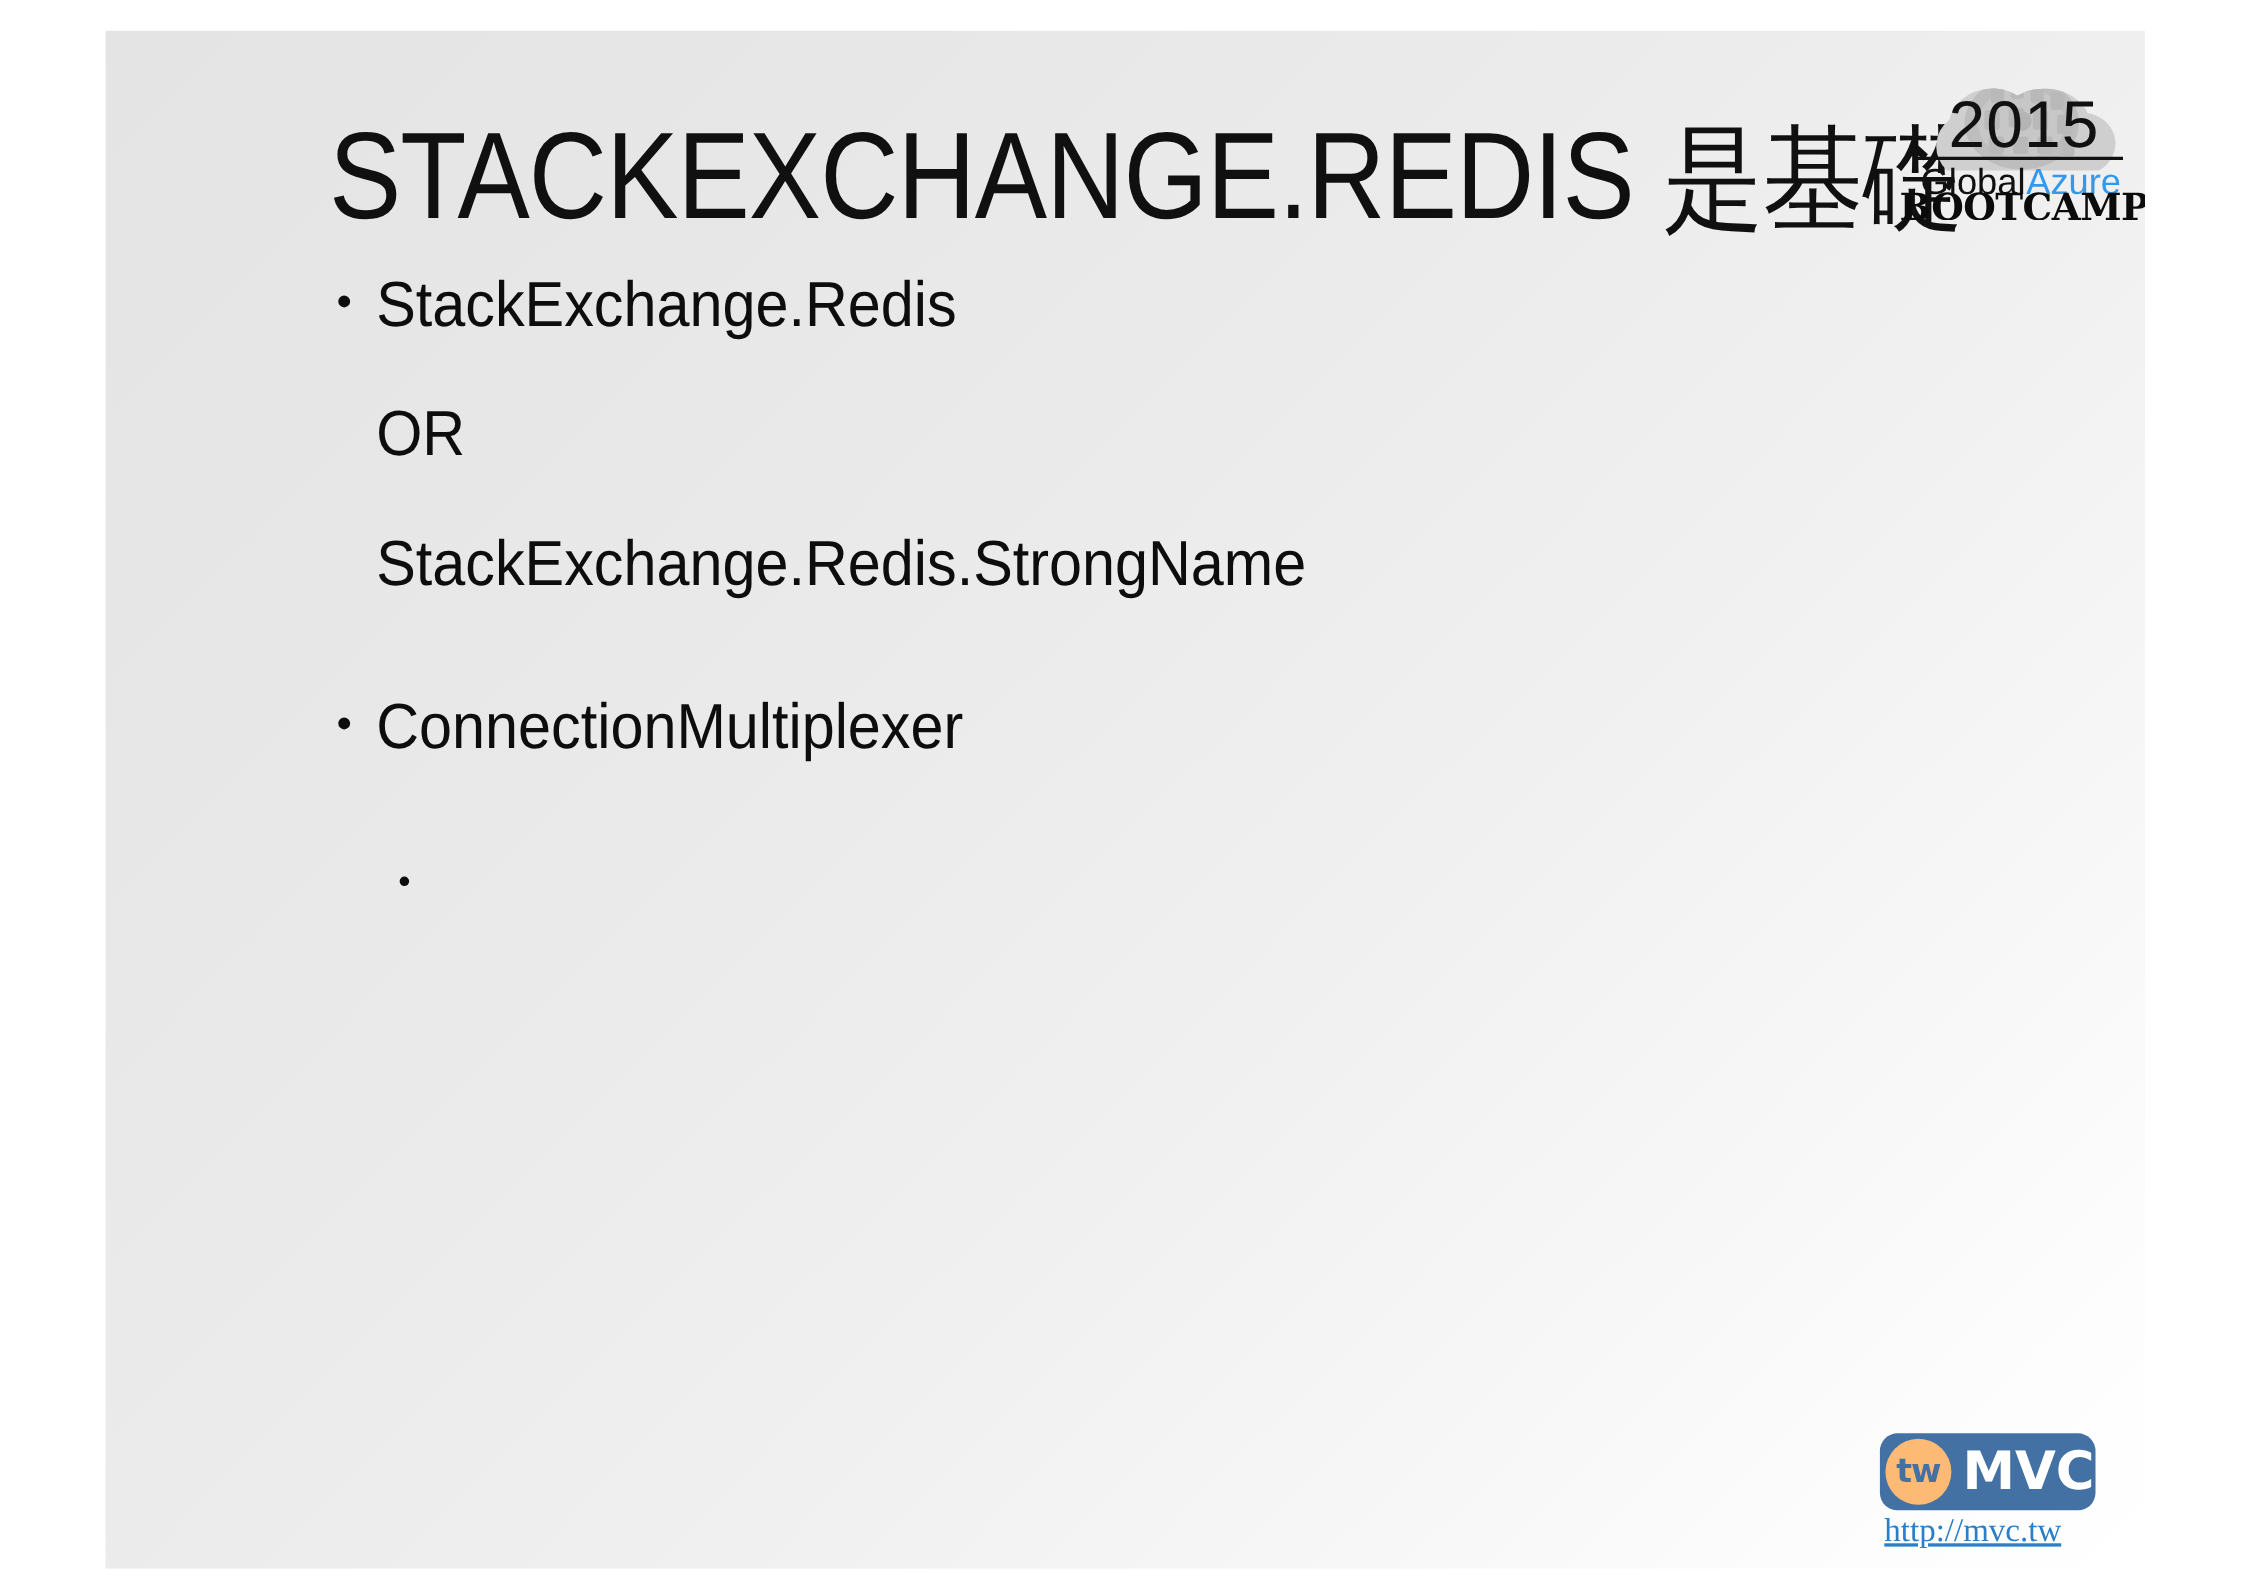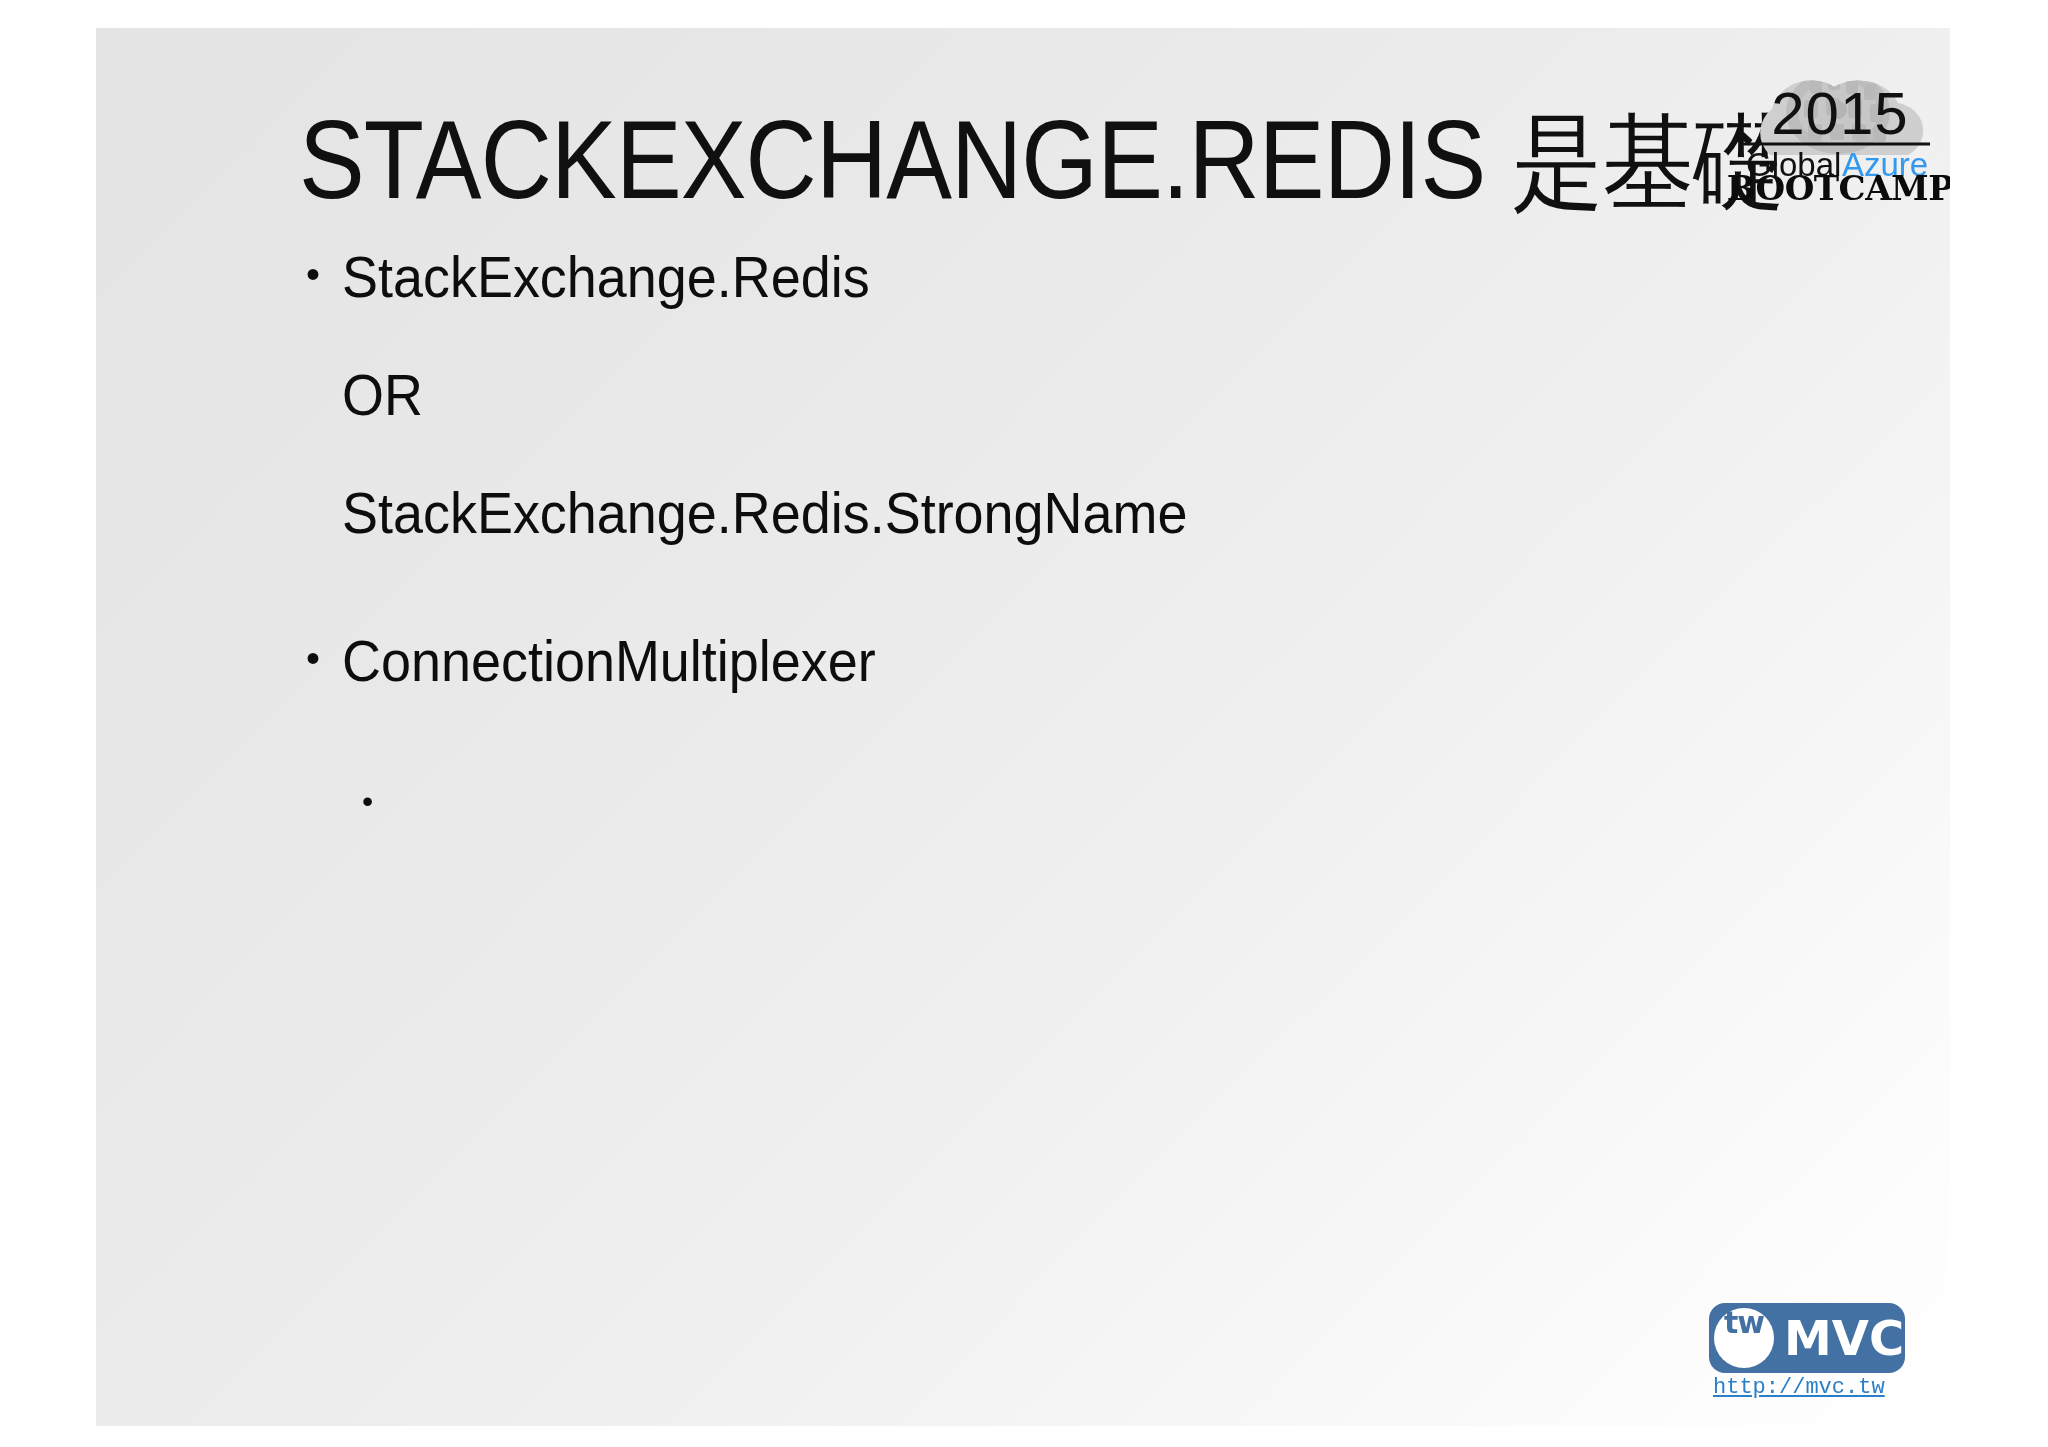--- a/index.html
+++ b/index.html
@@ -158,23 +158,24 @@
     height: 70px;
     background: #4371a4;
     border-radius: 16px;
     display: flex;
     align-items: center;
   }
   #twmvc-circle {
     width: 60px;
     height: 60px;
     border-radius: 50%;
-    background: #ffffff;
+    background: #fdba74;
     margin-left: 5px;
     display: flex;
+    align-items: center;
     justify-content: center;
     flex: 0 0 60px;
   }
   #twmvc-tw {
     color: #4371a4;
     font-family: "DejaVu Sans", sans-serif;
     font-weight: bold;
     font-size: 30px;
     letter-spacing: -1px;
     line-height: 1;
@@ -185,22 +186,22 @@
     font-weight: bold;
     font-size: 48px;
     letter-spacing: 0px;
     margin-left: 10px;
     line-height: 1;
   }
   #twmvc-url {
     margin-top: 2px;
     margin-left: 4px;
     color: #2a7fc9;
-    font-family: Liberation Mono, monospace;
-    font-size: 22px;
+    font-family: Liberation Serif, serif;
+    font-size: 30px;
     text-decoration: underline;
     letter-spacing: 0px;
   }
 </style>
 </head>
 <body>
 
 <div id="slide-canvas">
 
   <div id="slide-title">

